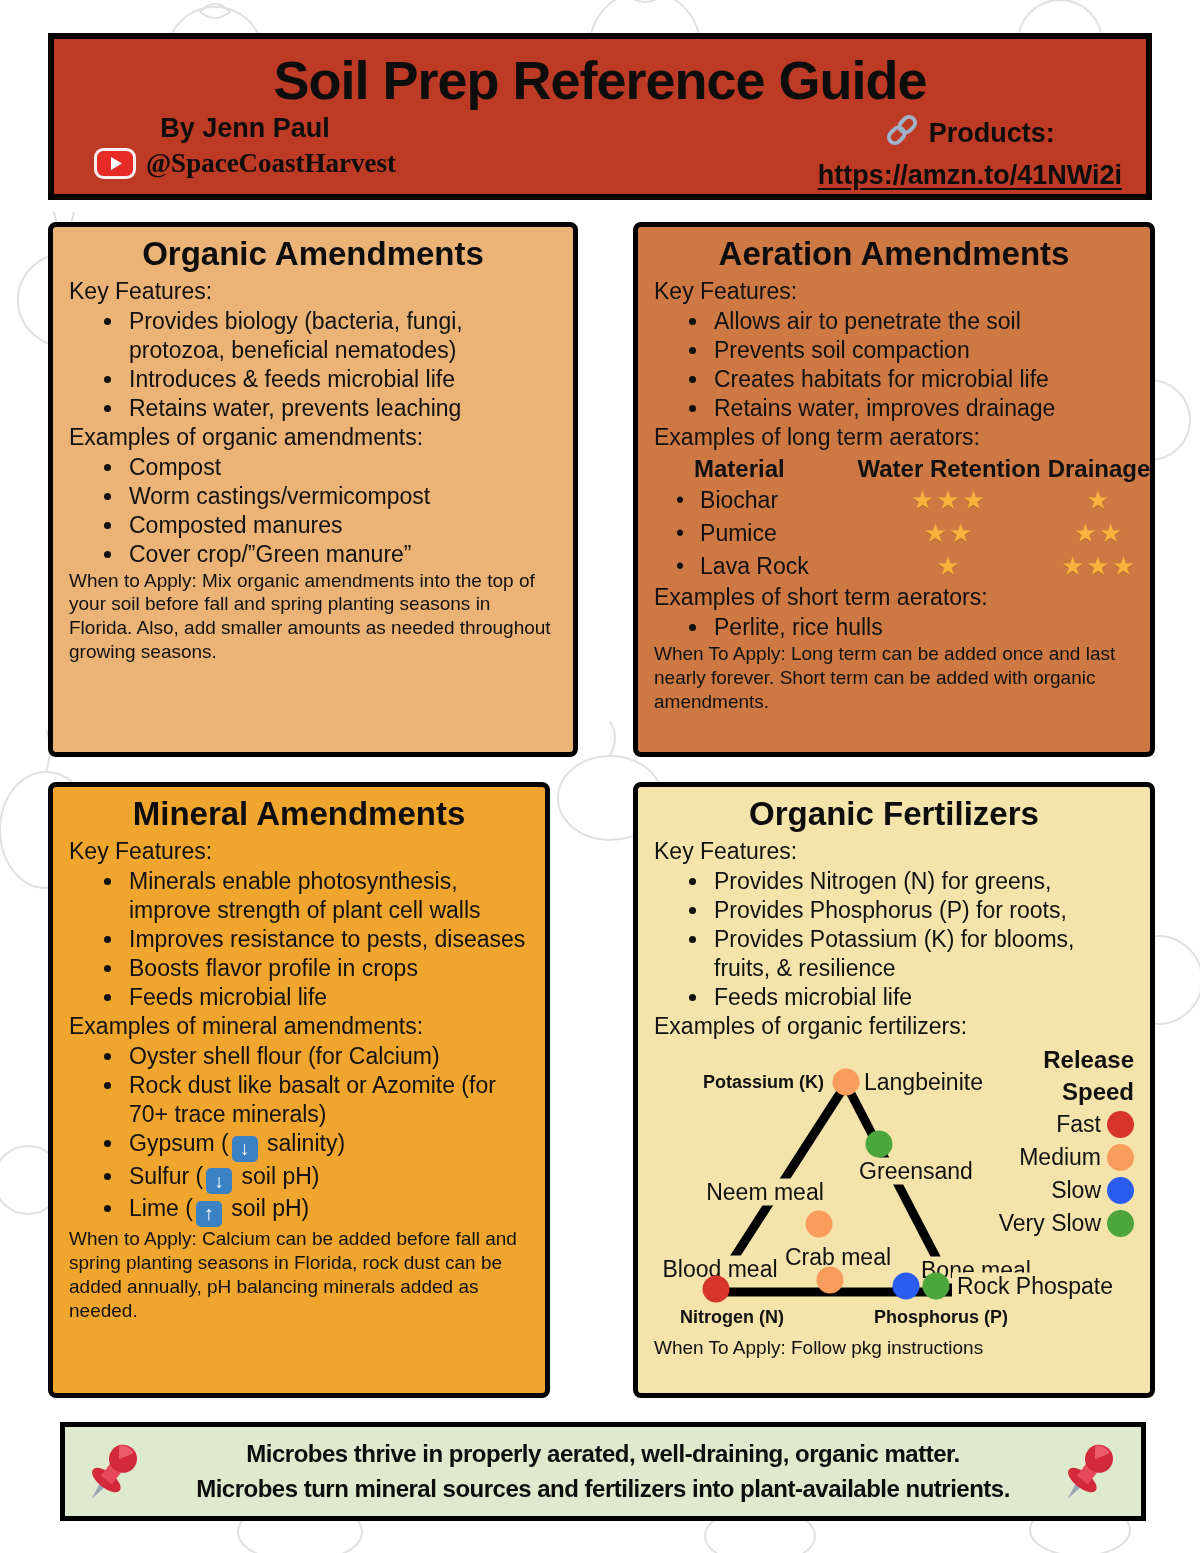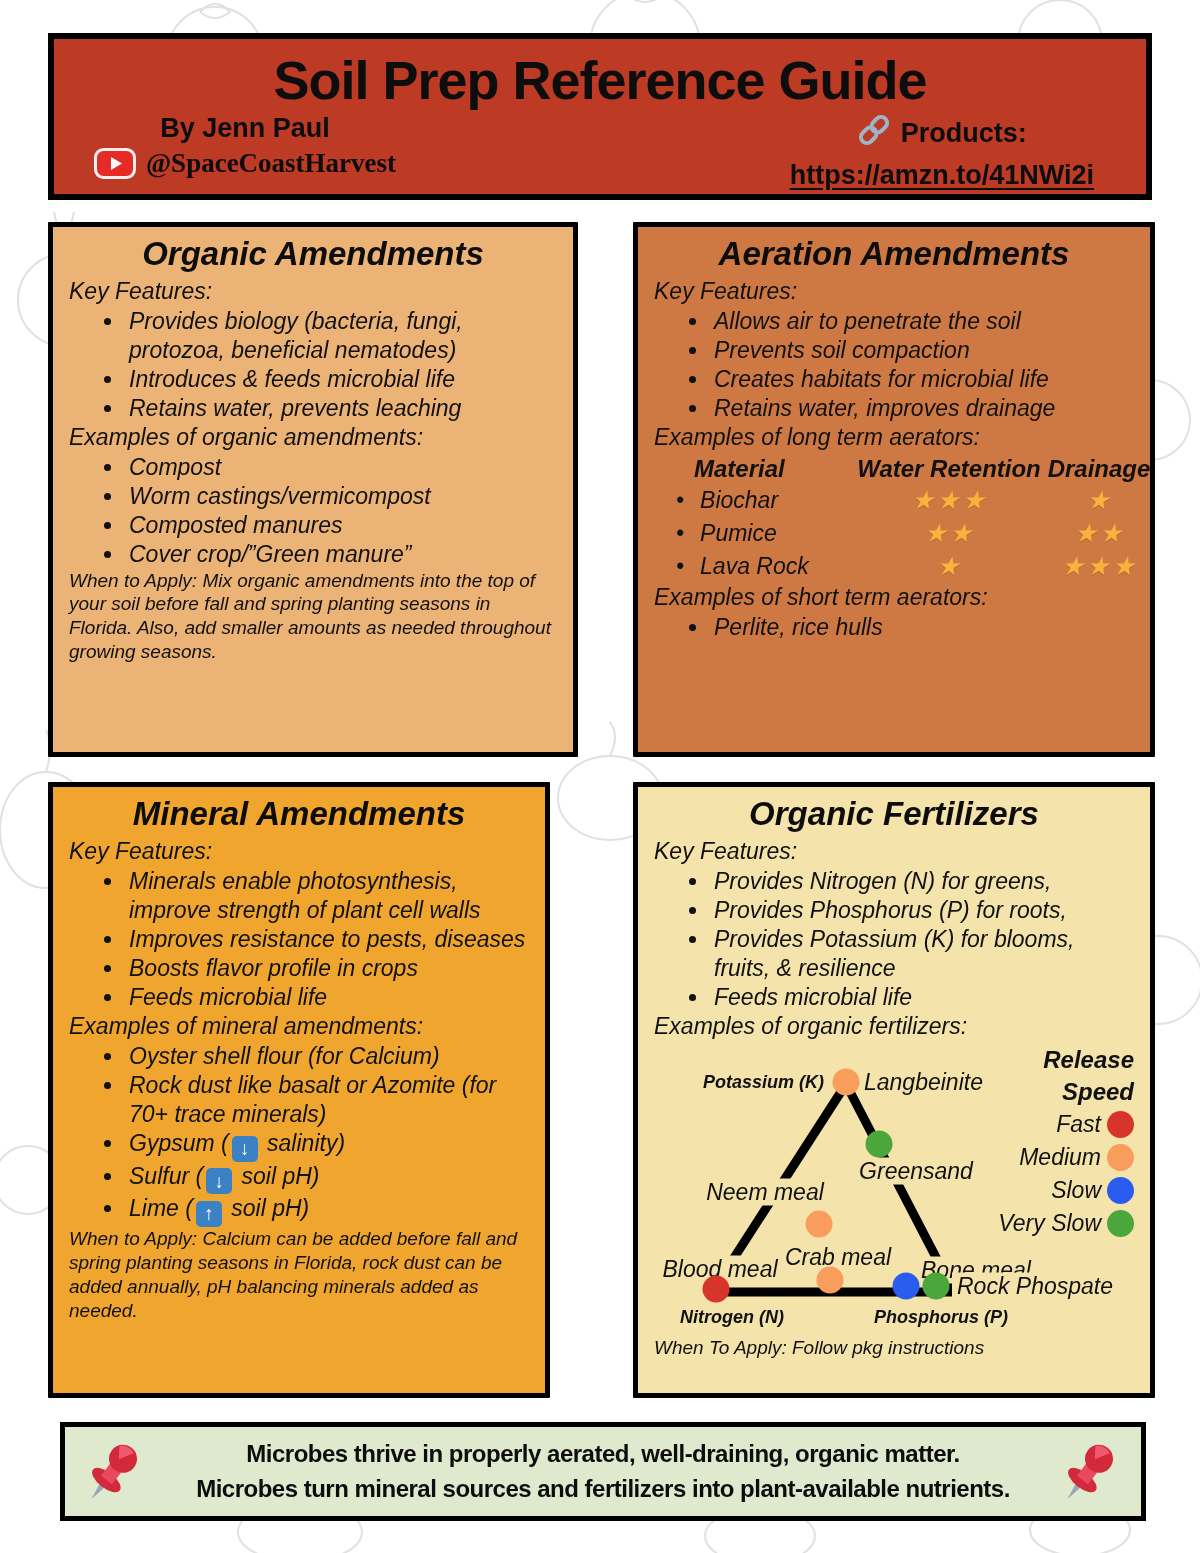--- a/index.html
+++ b/index.html
@@ -5,31 +5,31 @@
   * { margin:0; padding:0; box-sizing:border-box; }
   html,body { background:#ffffff; }
   body { font-family:"Liberation Sans", sans-serif; color:#111; }
   .page { position:relative; width:1200px; height:1553px; background:#fff; overflow:hidden; }
   .bg-art { position:absolute; left:0; top:0; z-index:0; pointer-events:none; }
 
   
   .header { position:absolute; left:48px; top:33px; width:1104px; height:167px;
             background:#bd3a25; border:6px solid #000; z-index:2; }
   .header h1 { text-align:center; font-size:54px; font-weight:bold; letter-spacing:-1px; margin-top:10px; color:#0d0d0d; }
-  .header-row { display:flex; justify-content:space-between; align-items:flex-start; padding:2px 52px 0 40px; }
+  .header-row { display:flex; justify-content:space-between; align-items:flex-start; padding:2px 24px 0 40px; }
   .byline-block { text-align:center; font-weight:bold; font-size:27px; color:#0d0d0d; }
   .channel-line { display:flex; align-items:center; gap:10px; margin-top:4px;font-family:Liberation Serif, serif; }
   .yt-icon { display:inline-block; line-height:0; }
   .products-block { text-align:center; font-weight:bold; font-size:27px; color:#0d0d0d; }
   .products-line { display:flex; align-items:center; gap:10px; justify-content:center; }
   .url { color:#0d0d0d; text-decoration:underline; text-underline-offset:4px; display:inline-block; margin-top:6px; }
 
   
-  .panel { position:absolute; border:5px solid #000; border-radius:1px; z-index:2;
-           padding:8px 16px 7px 16px; overflow:hidden;font-style:italic; }
+  .panel { position:absolute; border:5px solid #000; border-radius:8px; z-index:2;
+           padding:8px 16px 7px 16px; overflow:hidden; }
   .panel h2 { text-align:center; font-size:33px; font-weight:bold; color:#0d0d0d; margin-bottom:4px; }
   .p-organic     { left:48px;  top:222px; width:530px; height:535px; background:#ecb376; }
   .p-aeration    { left:633px; top:222px; width:522px; height:535px; background:#ce7943; }
   .p-mineral     { left:48px;  top:782px; width:502px; height:616px; background:#f0a52e; }
   .p-fertilizers { left:633px; top:782px; width:522px; height:616px; background:#f4e3ab; }
 
   .body-text { font-size:19px; line-height:1.26; }
   .label-line { font-size:23px; line-height:1.3; }
   ul.bullets { list-style:disc outside; margin:0 0 0 0; padding-left:56px; }
   ul.bullets li { font-size:23px; line-height:1.26; padding-left:4px; }
@@ -187,20 +187,21 @@
       <div class="aer-row">
         <div class="aer-mat">Lava Rock</div>
         <div class="stars">★</div>
         <div class="stars">★★★</div>
       </div>
     </div>
     <div class="label-line">Examples of short term aerators:</div>
     <ul class="bullets">
       <li>Perlite, rice hulls</li>
     </ul>
+    <div class="body-text">When To Apply: Long term can be added once and last nearly forever. Short term can be added with organic amendments.</div>
   </section>
 
   <section class="panel p-mineral">
     <h2>Mineral Amendments</h2>
     <div class="label-line">Key Features:</div>
     <ul class="bullets">
       <li>Minerals enable photosynthesis, improve strength of plant cell walls</li>
       <li>Improves resistance to pests, diseases</li>
       <li>Boosts flavor profile in crops</li>
       <li>Feeds microbial life</li>

